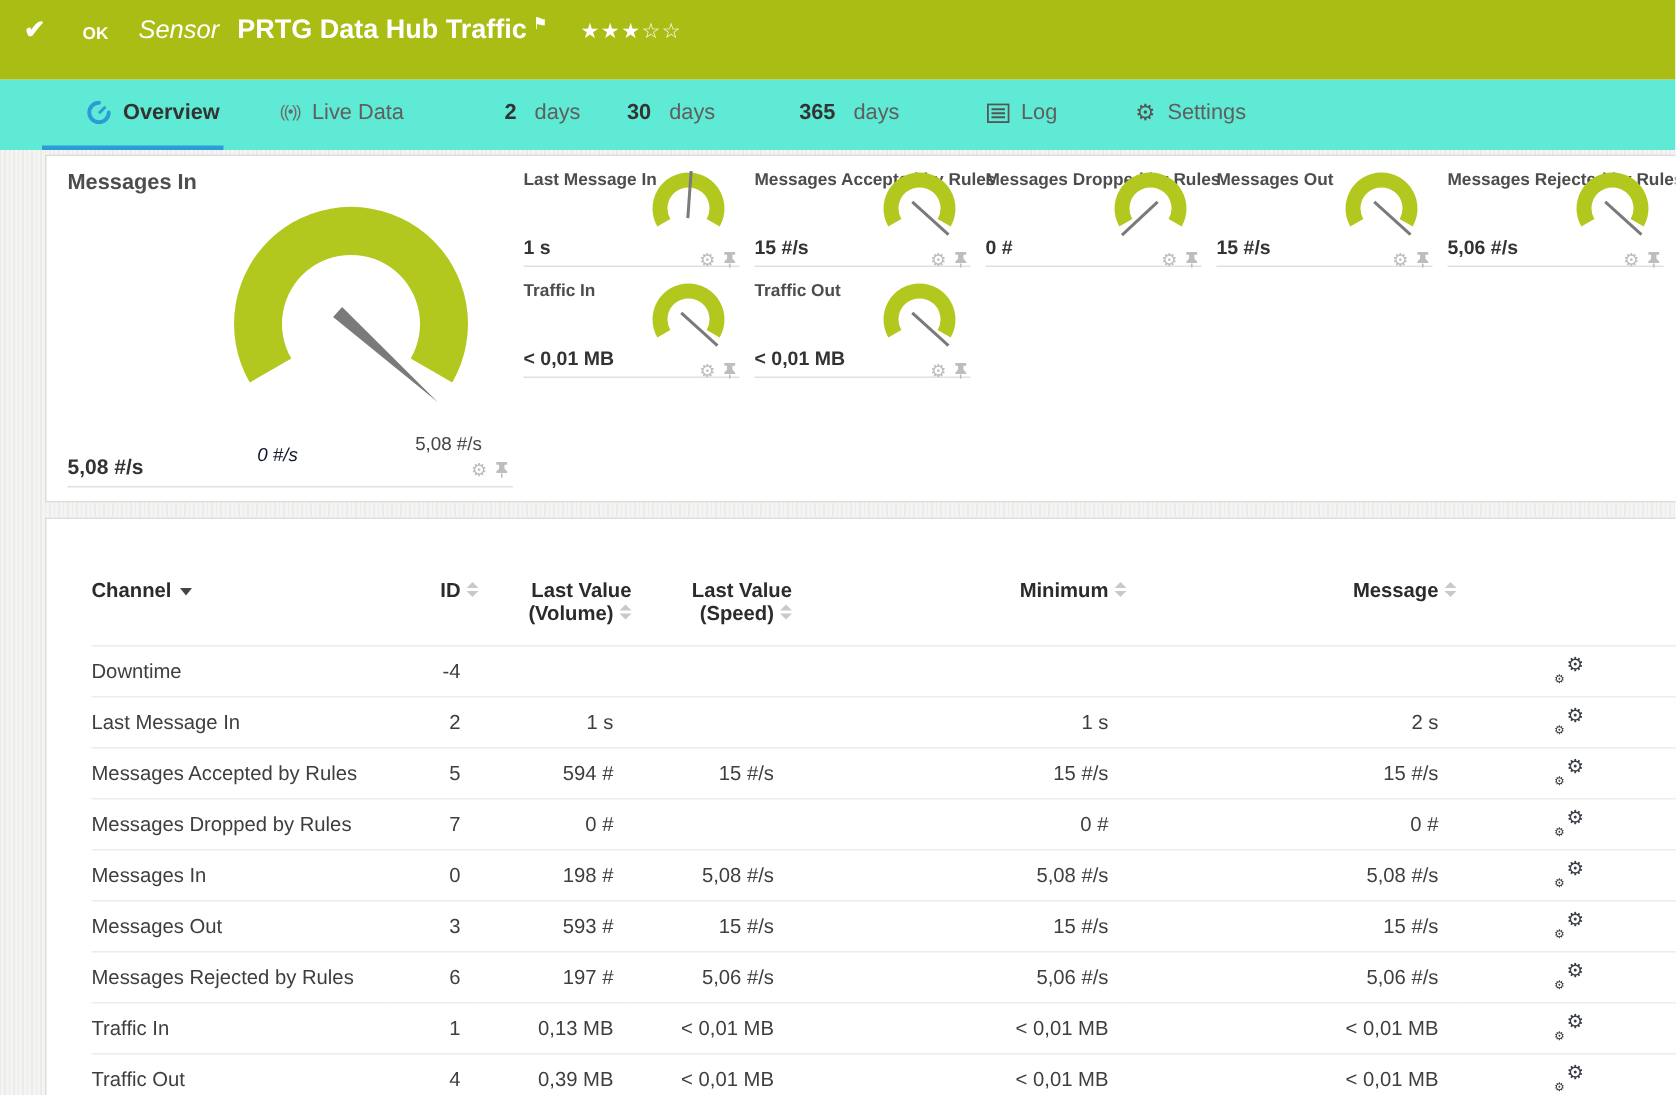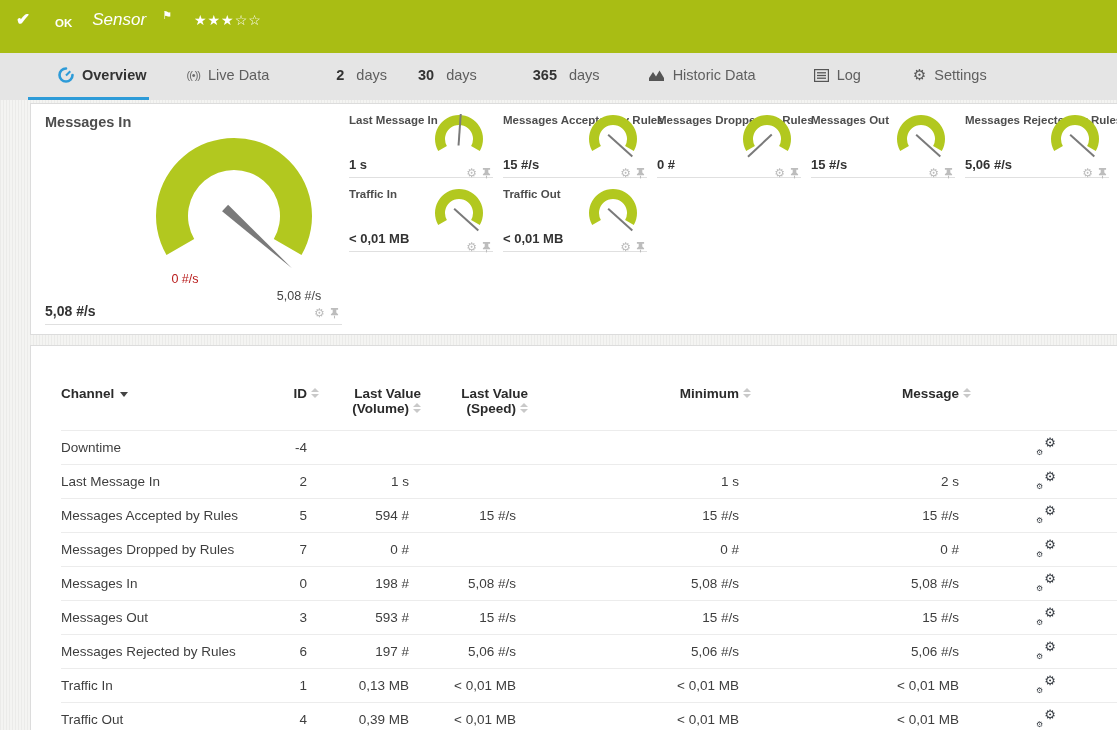--- a/index.html
+++ b/index.html
@@ -11,21 +11,21 @@
   
   .topbar{height:53px;background:#a9bd14;color:#fff;position:relative;}
   .topbar .row1{display:flex;align-items:center;padding:9px 0 0 16px;}
   .check{font-size:17px;font-weight:bold;margin-right:14px;}
   .kind{font-style:italic;font-size:17px;margin-right:12px;margin-left:48px;}
   .sensor-title{font-size:18px;font-weight:bold;}
   .flag{font-size:11px;margin:-8px 0 0 4px;}
   .stars{margin-left:22px;font-size:14px;letter-spacing:1px;}
   .status-ok{position:absolute;left:55px;top:17px;font-size:11.5px;font-weight:bold;}
   
-  .tabbar{height:47px;background:#e5e5e5;display:flex;align-items:stretch;}
+  .tabbar{height:47px;background:#5eead4;display:flex;align-items:stretch;}
   .tab{display:flex;align-items:center;gap:8px;color:#5f5f5f;font-size:14.5px;
        border-bottom:3px solid transparent;box-sizing:border-box;cursor:pointer;white-space:nowrap;}
   .tab.active{border-bottom-color:#2d9bd8;color:#333;font-weight:bold;}
   .tab .num{font-weight:bold;color:#333;margin-right:4px;}
   .ticon{display:inline-flex;align-items:center;color:#6b6b6b;}
   .livedata-glyph{font-size:11px;letter-spacing:-1px;color:#6b6b6b;}
   .gear-glyph{font-size:15px;color:#555;}
   
   .page{
     position:absolute;top:100px;left:0;right:0;bottom:0;
@@ -34,21 +34,21 @@
     padding:3px 0 0 30px;box-sizing:border-box;
   }
   .panel{background:#fff;border:1px solid #dcdcdc;box-sizing:border-box;}
   
   .gauges-panel{position:relative;width:1100px;height:232px;}
   .bg-title{position:absolute;left:14px;top:10px;font-size:14.5px;font-weight:bold;color:#4d4d4d;}
   .bg-svg{position:absolute;left:88px;top:2px;}
   .arc{fill:#b2c81f;}
   .needle{stroke:#7a7a7a;}
   .bg-needle{fill:#7a7a7a;}
-  .bg-min{position:absolute;left:124px;top:168px;width:60px;text-align:center;font-size:12.5px;color:#b91c1c;}
+  .bg-min{position:absolute;left:124px;top:192px;width:60px;text-align:center;font-size:12.5px;color:#0f172a;font-style:italic;}
   .bg-max{position:absolute;left:223px;top:185px;width:90px;text-align:center;font-size:12.5px;color:#444;}
   .bg-value{position:absolute;left:14px;top:199px;font-size:14px;font-weight:bold;color:#333;}
   .card-icons{position:absolute;display:flex;align-items:center;gap:5px;color:#bdbdbd;}
   .bg-icons{left:283px;top:202px;}
   .mini-gear{font-size:12px;color:#bdbdbd;cursor:pointer;}
   .bg-divider{position:absolute;left:14px;top:220px;width:297px;height:1px;background:#e0e0e0;}
   .sgauge{position:absolute;width:144px;height:63px;border-bottom:1px solid #e0e0e0;}
   .sg-title{position:absolute;left:0;top:0;font-size:11.5px;font-weight:bold;color:#4d4d4d;white-space:nowrap;}
   .sg-svg{position:absolute;left:84px;top:0;}
   .sg-svg .needle{stroke-width:2px;}
@@ -83,20 +83,21 @@
   .gears .g1{position:absolute;right:0;top:-2px;font-size:13px;}
   .gears .g2{position:absolute;left:0;bottom:-2px;font-size:8px;}
 </style>
 </head>
 <body>
 
 <div class="topbar">
   <div class="row1">
     <span class="check">✔</span>
     <span class="kind">Sensor</span>
+    <span class="sensor-title">PRTG Data Hub Traffic</span>
     <span class="flag">⚑</span>
     <span class="stars"><span>★★★</span><span>☆☆</span></span>
   </div>
   <div class="status-ok">OK</div>
 </div>
 
 <div class="tabbar">
   <div class="tab active" style="margin-left:28px;padding:0 2px 0 30px;">
     <span class="ticon">
       <svg width="16" height="16" viewBox="0 0 16 16">
@@ -114,28 +115,20 @@
     <span class="num">2</span>
     <span>days</span>
   </div>
   <div class="tab" style="margin-left:31px;">
     <span class="num">30</span>
     <span>days</span>
   </div>
   <div class="tab" style="margin-left:56px;">
     <span class="num">365</span>
     <span>days</span>
-  </div>
-  <div class="tab" style="margin-left:48px;">
-    <span class="ticon">
-      <svg width="17" height="13" viewBox="0 0 17 13">
-          <path d="M1 12 L1 9 L5 3 L8 7.5 L11.5 1.5 L16 9 L16 12 Z" fill="#555"></path>
-        </svg>
-    </span>
-    <span>Historic Data</span>
   </div>
   <div class="tab" style="margin-left:58px;">
     <span class="ticon">
       <svg width="15" height="13" viewBox="0 0 15 13">
           <rect x="0.5" y="0.5" width="14" height="12" fill="none" stroke="#555" stroke-width="1.4"></rect>
           <line x1="3" y1="3.8" x2="12" y2="3.8" stroke="#555" stroke-width="1.3"></line>
           <line x1="3" y1="6.5" x2="12" y2="6.5" stroke="#555" stroke-width="1.3"></line>
           <line x1="3" y1="9.2" x2="12" y2="9.2" stroke="#555" stroke-width="1.3"></line>
         </svg>
     </span>

